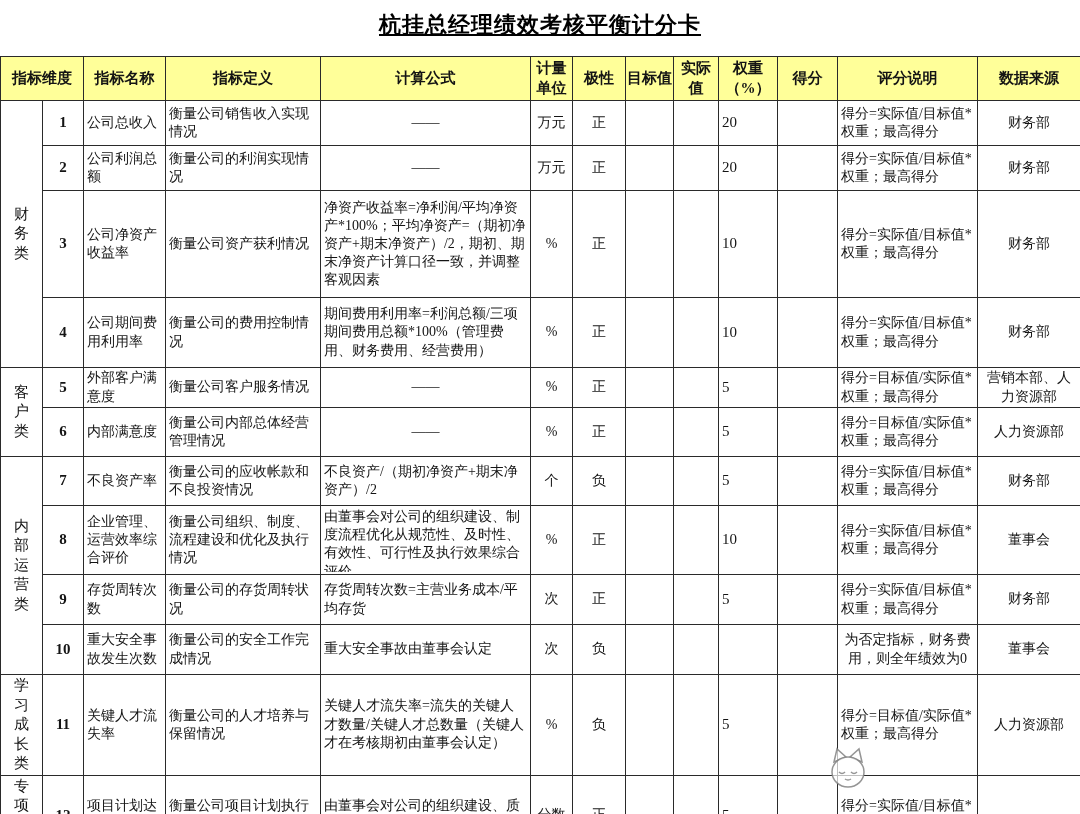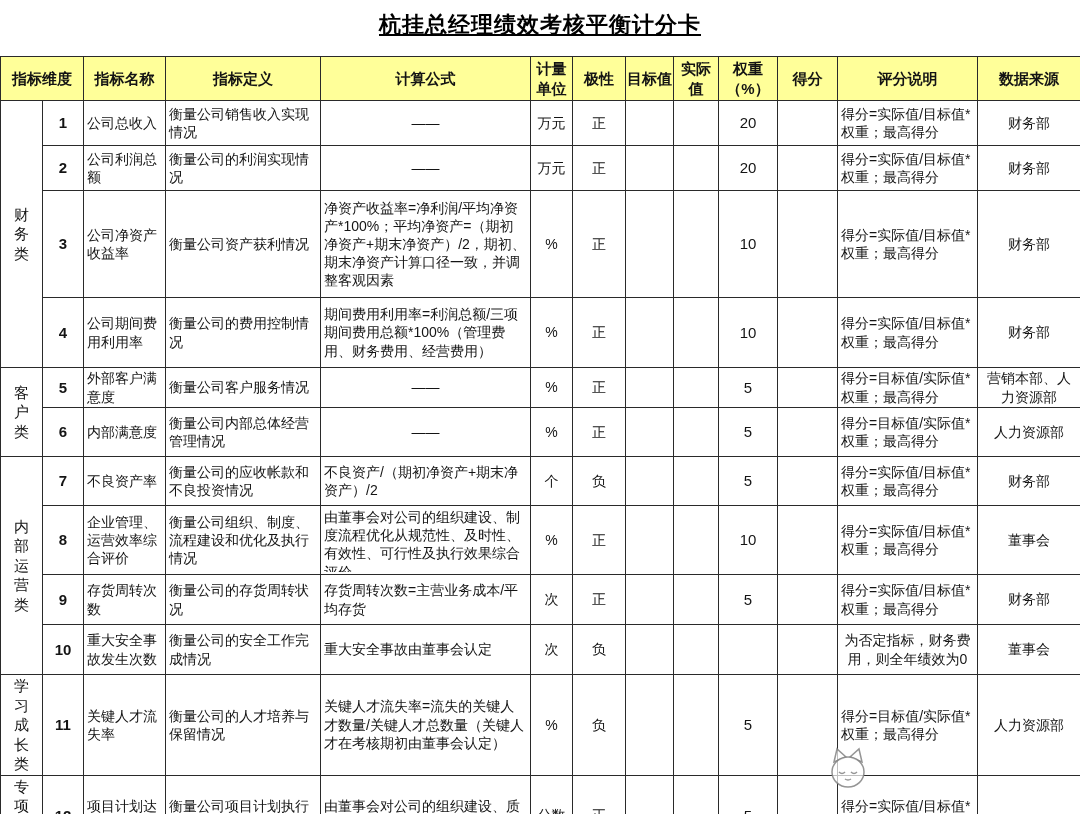--- a/index.html
+++ b/index.html
@@ -1,39 +1,39 @@
 <!DOCTYPE html>
 <html><head>
 <meta charset="utf-8">
 <style>
   html,body{margin:0;padding:0;background:#fff;}
   .page{
     position:relative;width:1080px;height:814px;overflow:hidden;background:#fff;
-    font-family:Liberation Sans, sans-serif;color:#141414;
+    font-family:Liberation Serif, serif;color:#141414;
   }
   .doc-title{
     height:46px;padding-top:10px;text-align:center;
     font-size:22px;font-weight:bold;text-decoration:underline;
     letter-spacing:1px;color:#000;
   }
   table.scorecard{
     border-collapse:collapse;table-layout:fixed;width:1080px;
   }
   .scorecard th,.scorecard td{
     border:1px solid #2a2a2a;padding:1px 3px;font-size:14px;line-height:1.3;
     overflow:hidden;vertical-align:middle;word-break:break-all;
   }
   .scorecard thead th{
     background:#FFFF99;font-weight:bold;font-size:15px;text-align:center;padding:2px 1px;
   }
   td.c{text-align:center;}
   td.l{text-align:left;}
   td.dim{text-align:center;font-size:15px;padding:1px 6px;}
   td.num{text-align:center;font-size:15px;font-weight:bold;}
-  td.wt{text-align:center;font-size:15px;}
+  td.wt{text-align:left;font-size:15px;}
   td.total{font-weight:bold;font-size:16px;text-align:center;}
   .clip100{max-height:100px;overflow:hidden;}
   .clip64{max-height:64px;overflow:hidden;}
   .clip68{max-height:68px;overflow:hidden;}
   .watermark{
     position:absolute;left:826px;top:744px;width:256px;height:50px;
     display:flex;align-items:center;gap:2px;pointer-events:none;
   }
   .wm-text{
     font-size:27px;font-weight:bold;white-space:nowrap;letter-spacing:1px;

